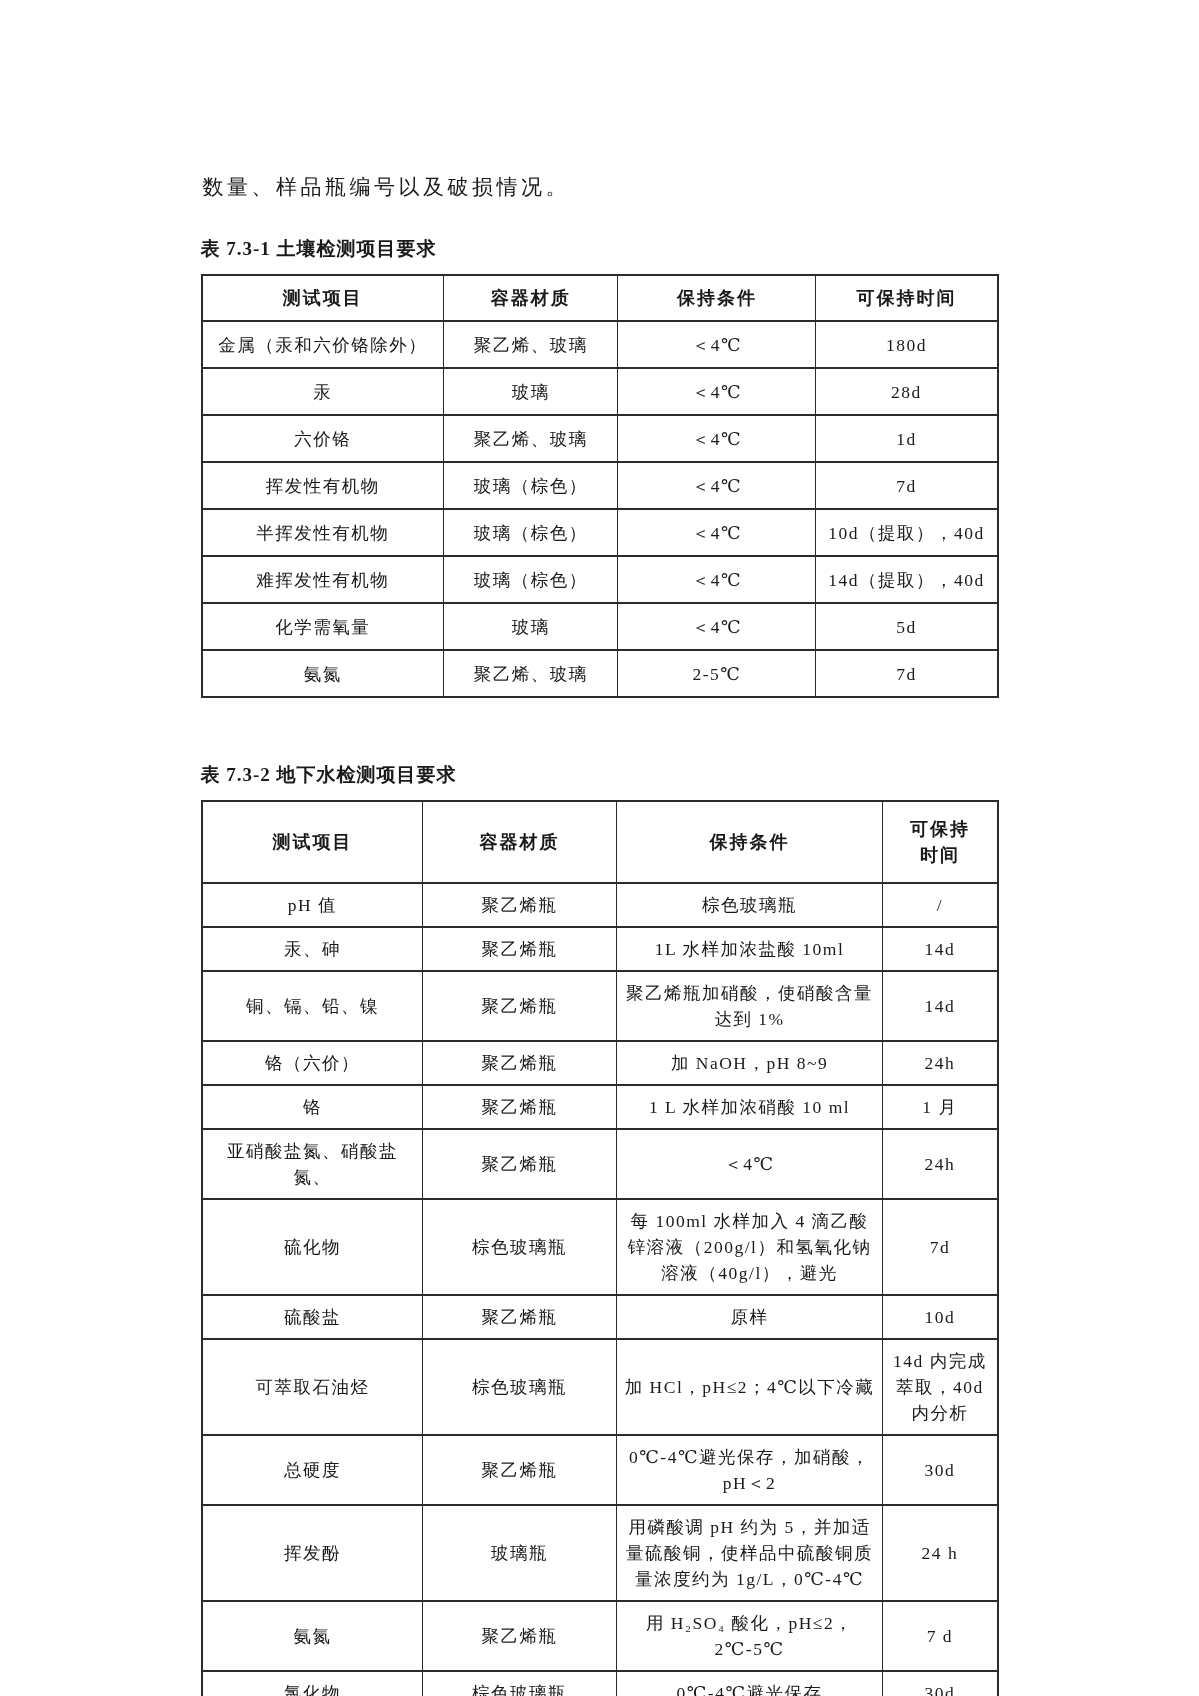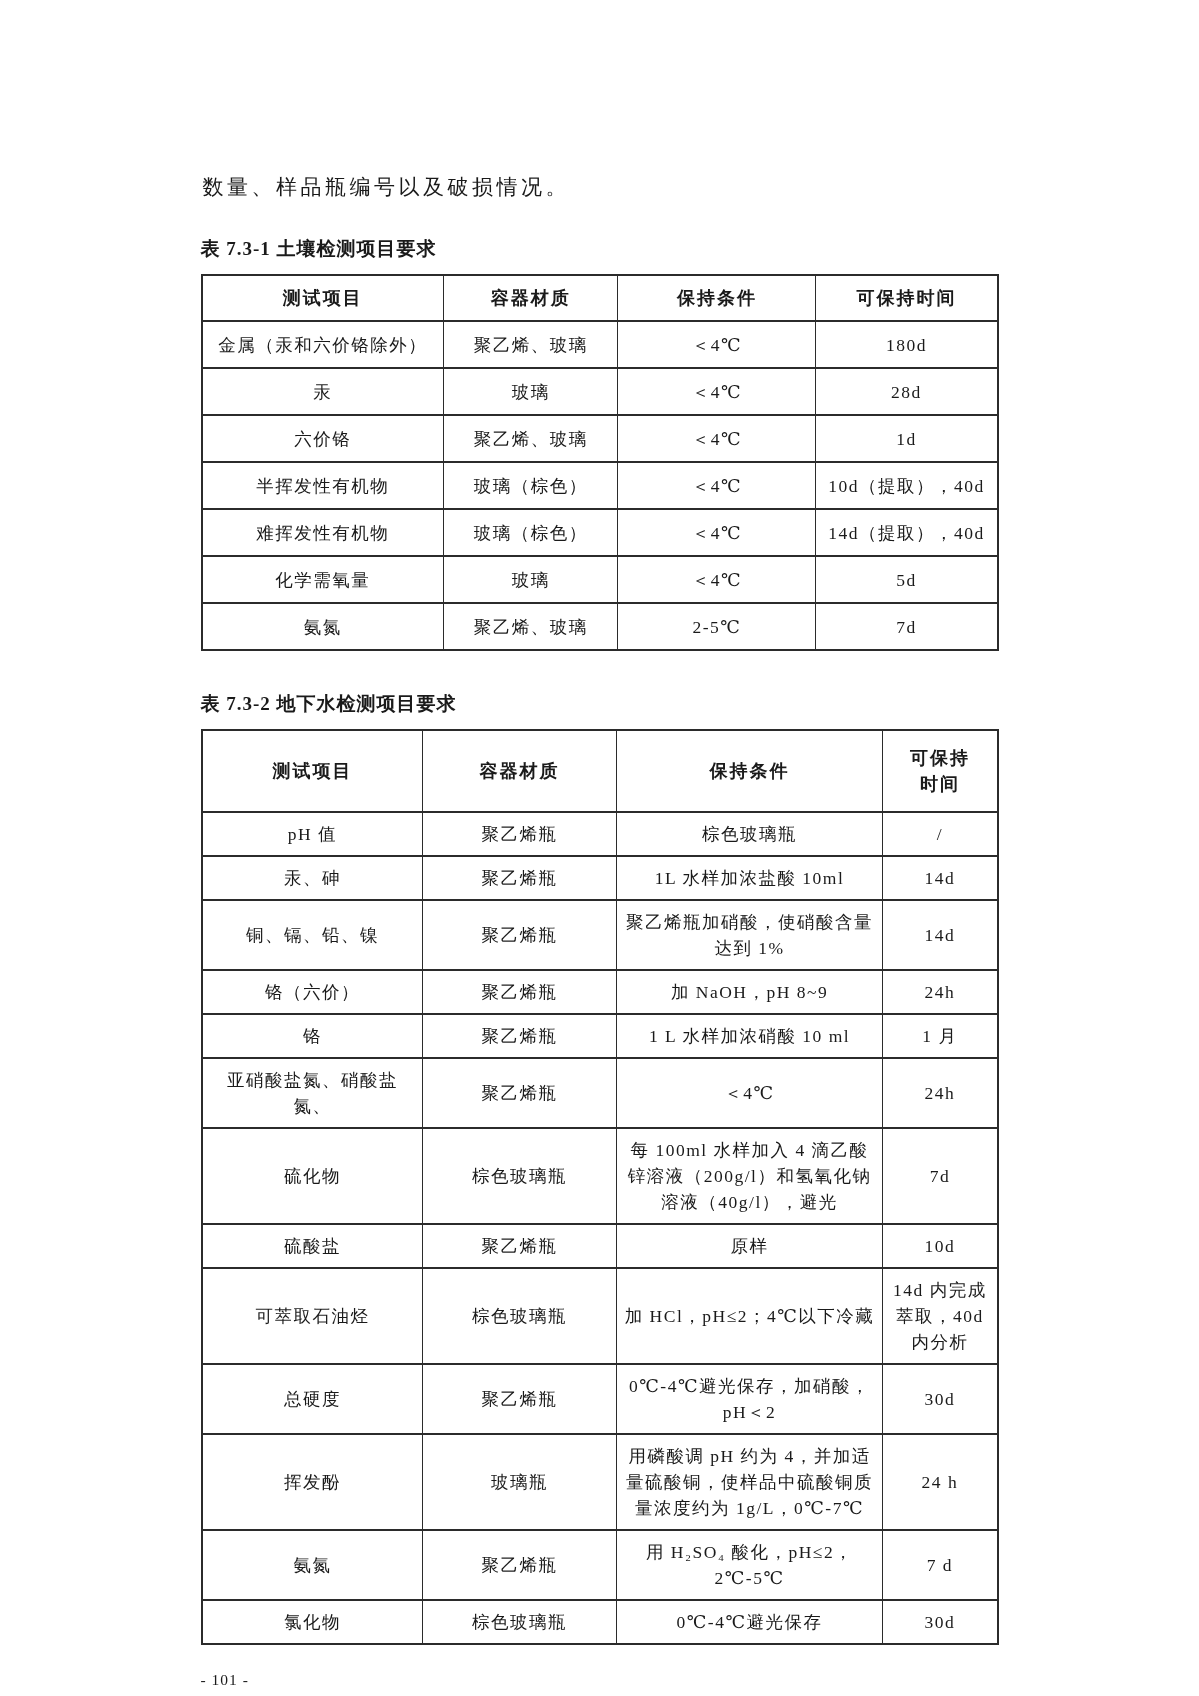--- a/index.html
+++ b/index.html
@@ -26,21 +26,21 @@
     line-height: 30px;
   }
   .tbl-title {
     margin: 34px 0 12px 0;
     text-align: left;
     font-size: 19px;
     font-weight: bold;
     letter-spacing: 1px;
   }
   .tbl-title.second {
-    margin-top: 40px;
+    margin-top: 64px;
   }
   table.tbl {
     width: 100%;
     border-collapse: collapse;
     table-layout: fixed;
   }
   table.tbl th,
   table.tbl td {
     border-left: 1px solid #2b2b2b;
     border-right: 1px solid #2b2b2b;
@@ -123,20 +123,26 @@
           <td>＜4℃</td>
           <td>28d</td>
         </tr>
         <tr>
           <td>六价铬</td>
           <td>聚乙烯、玻璃</td>
           <td>＜4℃</td>
           <td>1d</td>
         </tr>
         <tr>
+          <td>挥发性有机物</td>
+          <td>玻璃（棕色）</td>
+          <td>＜4℃</td>
+          <td>7d</td>
+        </tr>
+        <tr>
           <td>半挥发性有机物</td>
           <td>玻璃（棕色）</td>
           <td>＜4℃</td>
           <td>10d（提取），40d</td>
         </tr>
         <tr>
           <td>难挥发性有机物</td>
           <td>玻璃（棕色）</td>
           <td>＜4℃</td>
           <td>14d（提取），40d</td>
@@ -230,21 +236,21 @@
         </tr>
         <tr>
           <td>总硬度</td>
           <td>聚乙烯瓶</td>
           <td>0℃-4℃避光保存，加硝酸，pH＜2</td>
           <td>30d</td>
         </tr>
         <tr>
           <td>挥发酚</td>
           <td>玻璃瓶</td>
-          <td>用磷酸调 pH 约为 4，并加适量硫酸铜，使样品中硫酸铜质量浓度约为 1g/L，0℃-7℃</td>
+          <td>用磷酸调 pH 约为 5，并加适量硫酸铜，使样品中硫酸铜质量浓度约为 1g/L，0℃-4℃</td>
           <td>24 h</td>
         </tr>
         <tr>
           <td>氨氮</td>
           <td>聚乙烯瓶</td>
           <td>用 H₂SO₄ 酸化，pH≤2，2℃-5℃</td>
           <td>7 d</td>
         </tr>
         <tr>
           <td>氯化物</td>

